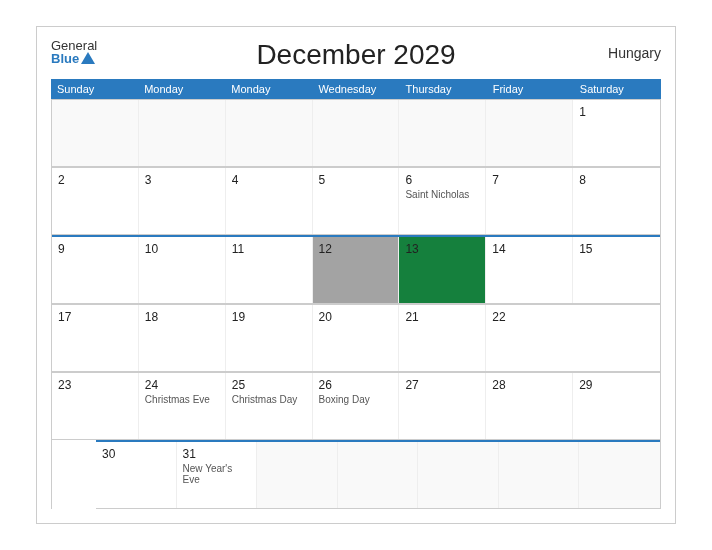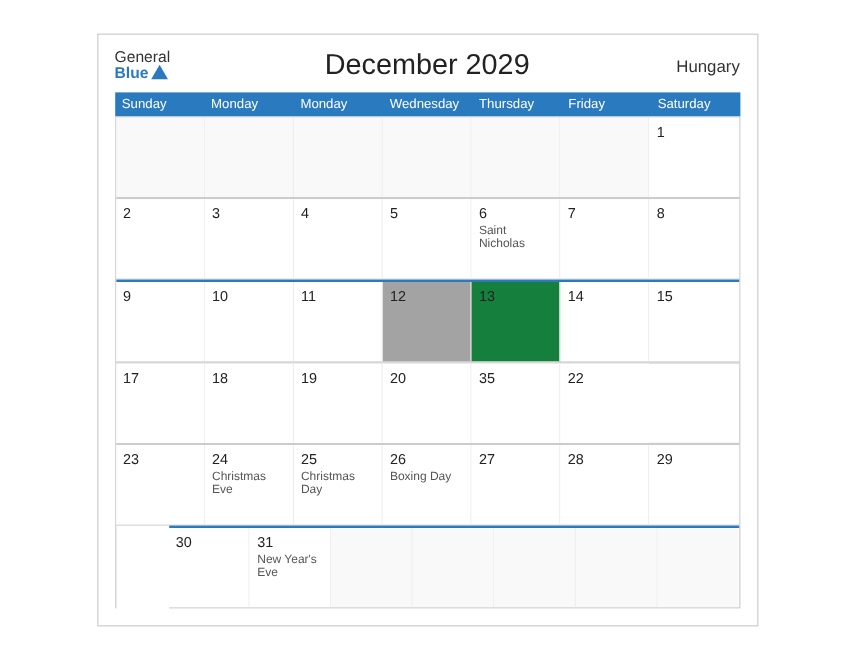--- a/index.html
+++ b/index.html
@@ -6,21 +6,21 @@
     body {
       font-family: Arial, sans-serif;
       background: #fff;
       width: 712px;
       height: 550px;
       display: flex;
       align-items: center;
       justify-content: center;
     }
     .calendar-container {
-      width: 551px;
+      width: 640px;
       background: #fff;
       border: 1px solid #ccc;
       padding: 12px 14px 14px 14px;
     }
     .header {
       display: flex;
       align-items: center;
       justify-content: center;
       position: relative;
       margin-bottom: 8px;
@@ -48,21 +48,21 @@
     .logo-triangle {
       width: 0;
       height: 0;
       border-left: 7px solid transparent;
       border-right: 7px solid transparent;
       border-bottom: 12px solid #2a7abf;
       margin-left: 2px;
       margin-bottom: 1px;
     }
     .title {
-      font-size: 24px;
+      font-size: 28px;
       font-weight: normal;
       color: #222;
       text-align: center;
     }
     .country {
       position: absolute;
       right: 0;
       top: 6px;
       font-size: 14px;
       color: #333;
@@ -217,21 +217,21 @@
         <div class="day-cell" style="background: rgb(255, 255, 255);">
           <span class="day-number">18</span>
         </div>
         <div class="day-cell" style="background: rgb(255, 255, 255);">
           <span class="day-number">19</span>
         </div>
         <div class="day-cell" style="background: rgb(255, 255, 255);">
           <span class="day-number">20</span>
         </div>
         <div class="day-cell" style="background: rgb(255, 255, 255);">
-          <span class="day-number">35</span>
+          <span class="day-number">21</span>
         </div>
         <div class="day-cell" style="background: rgb(255, 255, 255);">
           <span class="day-number">22</span>
         </div>
       </div>
       <div class="week-row" style="border-top: 1px solid rgb(204, 204, 204);">
         <div class="day-cell" style="background: rgb(255, 255, 255);">
           <span class="day-number">23</span>
         </div>
         <div class="day-cell" style="background: rgb(255, 255, 255);">

